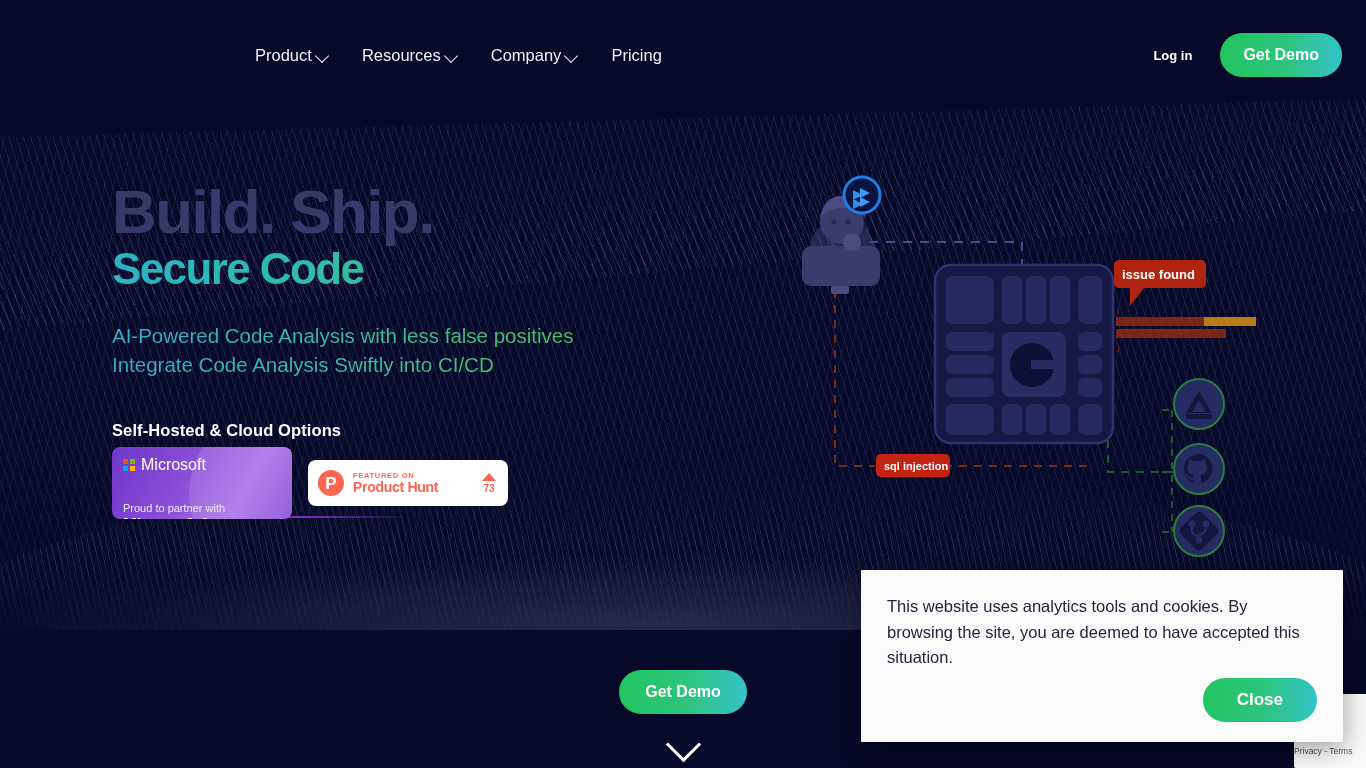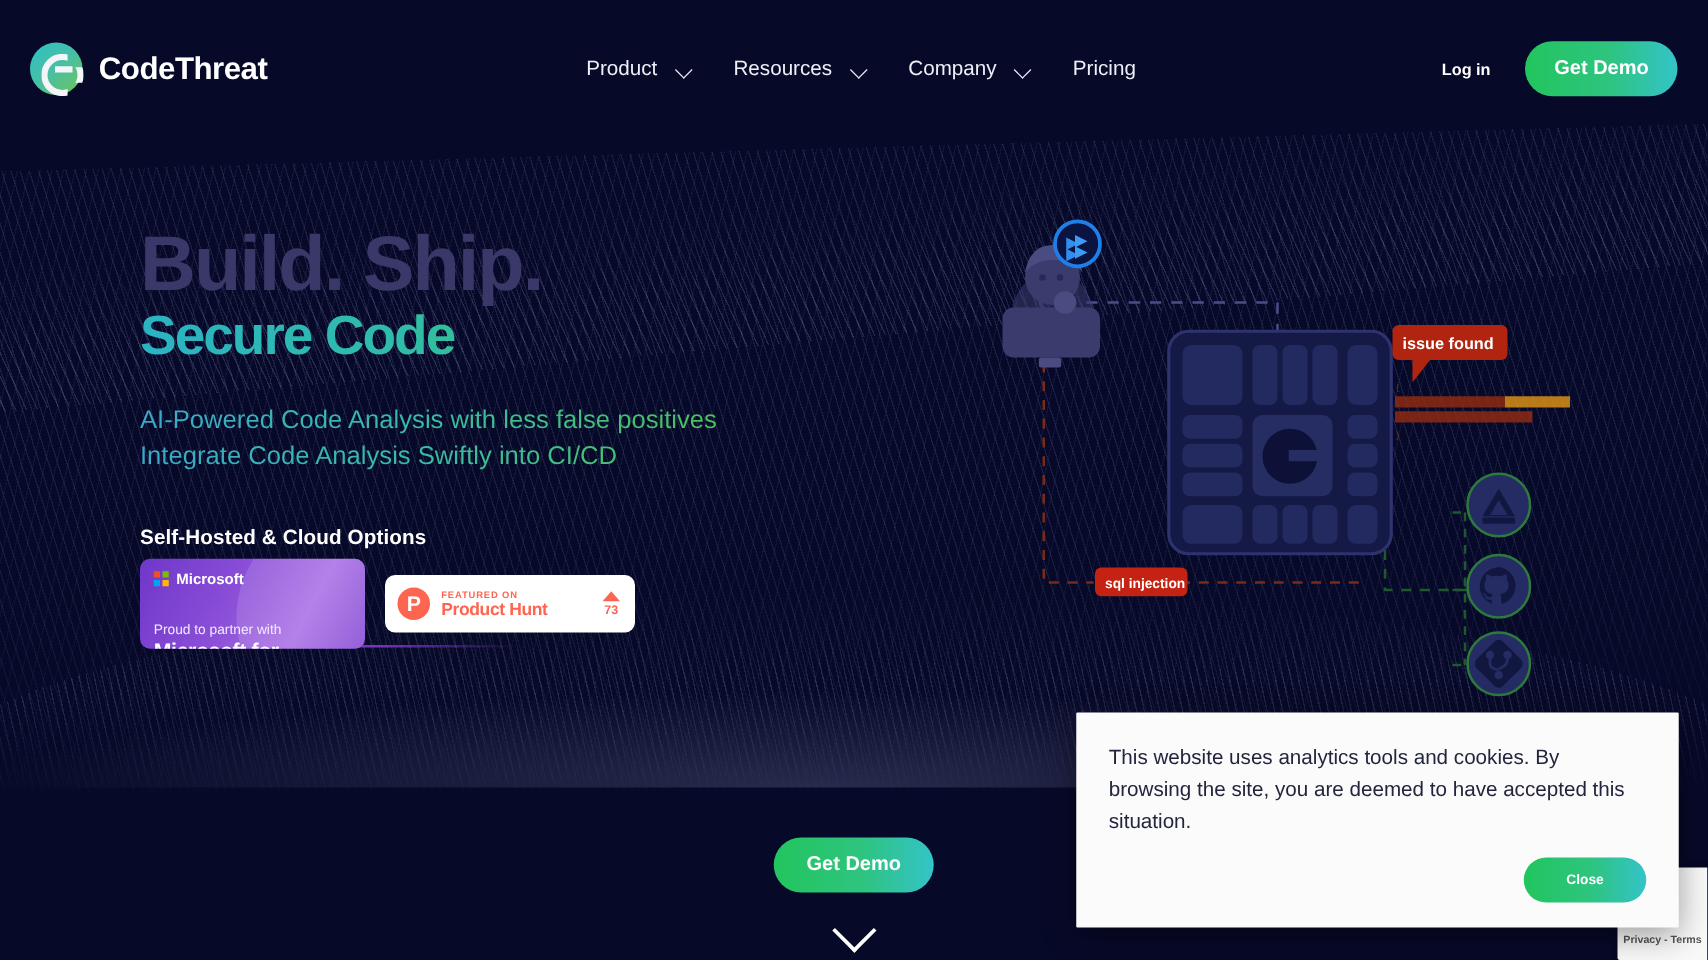--- a/index.html
+++ b/index.html
@@ -72,21 +72,21 @@
   #logo-mark::after{
     content:""; position:absolute; left:20px; top:18.5px; width:14px; height:5px;
     background:#f4f5fb;
   }
   #brand-name {
     color:#ffffff; font-size:25px; font-weight:700; letter-spacing:-.4px;
   }
   #nav { display:flex; align-items:center; gap:33px; margin-left:255px; }
   .nav-item {
     color:#eef0f8; font-size:16.5px; font-weight:500;
-    display:flex; align-items:center; gap:15px; cursor:pointer; white-space:nowrap;
+    display:flex; align-items:center; gap:4px; cursor:pointer; white-space:nowrap;
   }
   .chev { width:13px; height:8px; position:relative; display:inline-block; }
   .chev::before{
     content:""; position:absolute; left:1px; top:0;
     width:9px; height:9px; border-right:1.8px solid #eef0f8; border-bottom:1.8px solid #eef0f8;
     transform:rotate(45deg);
   }
   #header-actions { margin-left:auto; margin-right:24px; display:flex; align-items:center; gap:28px; }
   #login-link { color:#ffffff; font-size:13px; font-weight:700; cursor:pointer; }
   #demo-btn-top {
@@ -128,21 +128,21 @@
     content:""; position:absolute; right:-28px; top:-34px; width:130px; height:150px;
     border-radius:50%; background:rgba(255,255,255,.13); transform:rotate(16deg);
   }
   #ms-top { display:flex; align-items:center; gap:6px; position:relative; z-index:2; }
   #ms-squares { width:12px; height:12px; display:grid; grid-template-columns:1fr 1fr; grid-template-rows:1fr 1fr; gap:1.4px; }
   #ms-squares i { display:block; }
   #ms-squares i:nth-child(1){ background:#f25022; }
   #ms-squares i:nth-child(2){ background:#7fba00; }
   #ms-squares i:nth-child(3){ background:#00a4ef; }
   #ms-squares i:nth-child(4){ background:#ffb900; }
-  #ms-word { color:#fff; font-size:12px; font-weight:700; }
+  #ms-word { color:#fff; font-size:16px; font-weight:400; }
   #ms-line1 { color:#f2eaff; font-size:11px; margin-top:28px; position:relative; z-index:2; }
   #ms-line2 { color:#ffffff; font-size:17px; font-weight:600; letter-spacing:-.3px; margin-top:1px; position:relative; z-index:2; }
 
   #ph-badge {
     width:200px; height:46px; border-radius:8px; background:#ffffff;
     display:flex; align-items:center; padding:0 12px 0 10px; gap:9px; cursor:pointer;
   }
   #ph-logo {
     width:26px; height:26px; border-radius:50%; background:#fd6550;
     display:flex; align-items:center; justify-content:center; flex:none;
@@ -180,55 +180,51 @@
   #cookie-banner {
     position:absolute; left:861px; top:570px; width:482px; height:172px;
     background:#fbfbfc; border-radius:1px; z-index:40;
     padding:24px 26px 0 26px;
     box-shadow:0 6px 26px rgba(0,0,0,.38);
   }
   #cookie-text { color:#23253c; font-size:16.5px; line-height:1.55; width:422px; }
   #cookie-close {
     position:absolute; right:26px; bottom:20px;
     background:linear-gradient(90deg,#22c55e 0%, #2ec47f 55%, #34c3c9 100%);
-    color:#fff; font-size:11px; font-weight:700;
+    color:#fff; font-size:17px; font-weight:700;
     border:none; border-radius:999px; padding:12px 34px; cursor:pointer;
   }
 
   
   #recaptcha-badge {
     position:absolute; right:0; top:694px; width:72px; height:74px;
     background:#f9f9f9; border-radius:2px 0 0 2px; z-index:30;
     box-shadow:0 0 5px rgba(0,0,0,.3); overflow:hidden;
   }
   #recaptcha-logo {
     position:absolute; left:22px; top:10px; width:28px; height:28px;
   }
   #recaptcha-links {
-    position:absolute; left:0; bottom:12px; width:100%; text-align:center;
-    color:#555; font-size:8.5px; white-space:nowrap;font-weight:bold;
+    position:absolute; left:0; bottom:12px; width:100%; 
+    color:#555; font-size:8.5px; white-space:nowrap;
   }
 </style>
 </head>
 <body>
 
 <div id="bg-wrap">
   <div class="mesh-band" id="mesh-main"></div>
   <div id="mesh-top-edge"></div>
   <div class="mesh-band" id="mesh-arc"></div>
   <div id="mesh-glow"></div>
   <div id="mesh-purple-line"></div>
 </div>
 
 <header id="header">
 
-  <div id="brand">
-    <div id="logo-mark"></div>
-    <span id="brand-name">CodeThreat</span>
-  </div>
 
   <nav id="nav">
     <div class="nav-item">
       <span>Product</span>
       <span class="chev"></span>
     </div>
     <div class="nav-item">
       <span>Resources</span>
       <span class="chev"></span>
     </div>

